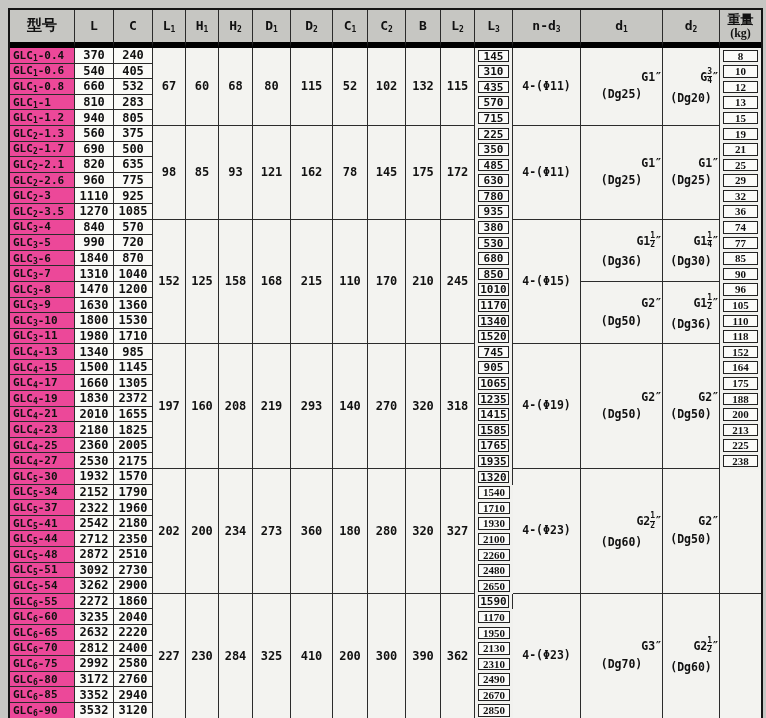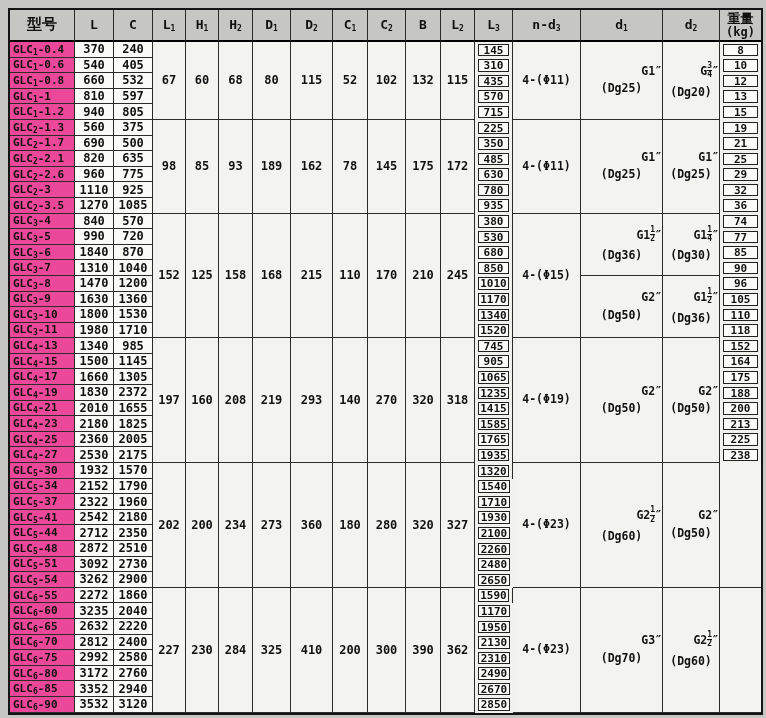--- a/index.html
+++ b/index.html
@@ -8,25 +8,25 @@
     width:766px;height:718px;background:#c6c6c3;
     font-family:"DejaVu Sans Mono","DejaVu Sans",monospace;color:#111;
     position:relative;overflow:hidden;
   }
   .sheet{position:absolute;top:8px;left:8px;}
   table{
     border-collapse:separate;border-spacing:0;table-layout:fixed;
     width:751px;border:2px solid #141414;background:#f1f1ee;
   }
   th{
-    background:#c6c6c2;border-right:1px solid #2b2b2b;border-bottom:2px solid #000000;
-    font-size:13px;font-weight:bold;height:32px;text-align:center;padding:0;line-height:1.05;
+    background:#c6c6c2;border-right:1px solid #2b2b2b;border-bottom:6px solid #000000;
+    font-size:13px;font-weight:bold;height:38px;text-align:center;padding:0;line-height:1.05;
   }
   th.model-h{font-size:15px;font-family:"DejaVu Sans",sans-serif;}
-  th:last-child,td:last-child{border-right:none;}
+  th:last-child,td:last-child{border-right:none;font-family:Liberation Serif, serif;}
   td{
     border-right:1px solid #2b2b2b;border-bottom:1px solid #2b2b2b;
     text-align:center;font-size:12px;font-weight:bold;height:15.6px;
     padding:0;background:#f3f3f0;line-height:1;vertical-align:middle;
   }
   td.model{background:#ec4899;text-align:left;padding-left:3px;font-size:11px;}
   td.valcell{background:#fafaf7;}
   td.inset{border-bottom:none;padding:1px 3px;background:#f1f1ee;}
   .box{border:1px solid #222;background:#fbfbf9;height:12.5px;line-height:11.5px;font-size:11px;}
   td.dcell{font-size:11.5px;}
@@ -132,21 +132,21 @@
           <td class="inset">
             <div class="box">435</div>
           </td>
           <td class="inset">
             <div class="box">12</div>
           </td>
         </tr>
         <tr>
           <td class="model">GLC<sub>1</sub>-1</td>
           <td class="valcell">810</td>
-          <td class="valcell">597</td>
+          <td class="valcell">283</td>
           <td class="inset">
             <div class="box">570</div>
           </td>
           <td class="inset">
             <div class="box">13</div>
           </td>
         </tr>
         <tr>
           <td class="model">GLC<sub>1</sub>-1.2</td>
           <td class="valcell">940</td>
@@ -158,21 +158,21 @@
             <div class="box">15</div>
           </td>
         </tr>
         <tr>
           <td class="model">GLC<sub>2</sub>-1.3</td>
           <td class="valcell">560</td>
           <td class="valcell">375</td>
           <td rowspan="6">98</td>
           <td rowspan="6">85</td>
           <td rowspan="6">93</td>
-          <td rowspan="6">189</td>
+          <td rowspan="6">121</td>
           <td rowspan="6">162</td>
           <td rowspan="6">78</td>
           <td rowspan="6">145</td>
           <td rowspan="6">175</td>
           <td rowspan="6">172</td>
           <td class="inset">
             <div class="box">225</div>
           </td>
           <td class="dcell" rowspan="6">4-(Φ11)</td>
           <td class="dcell" rowspan="6">

